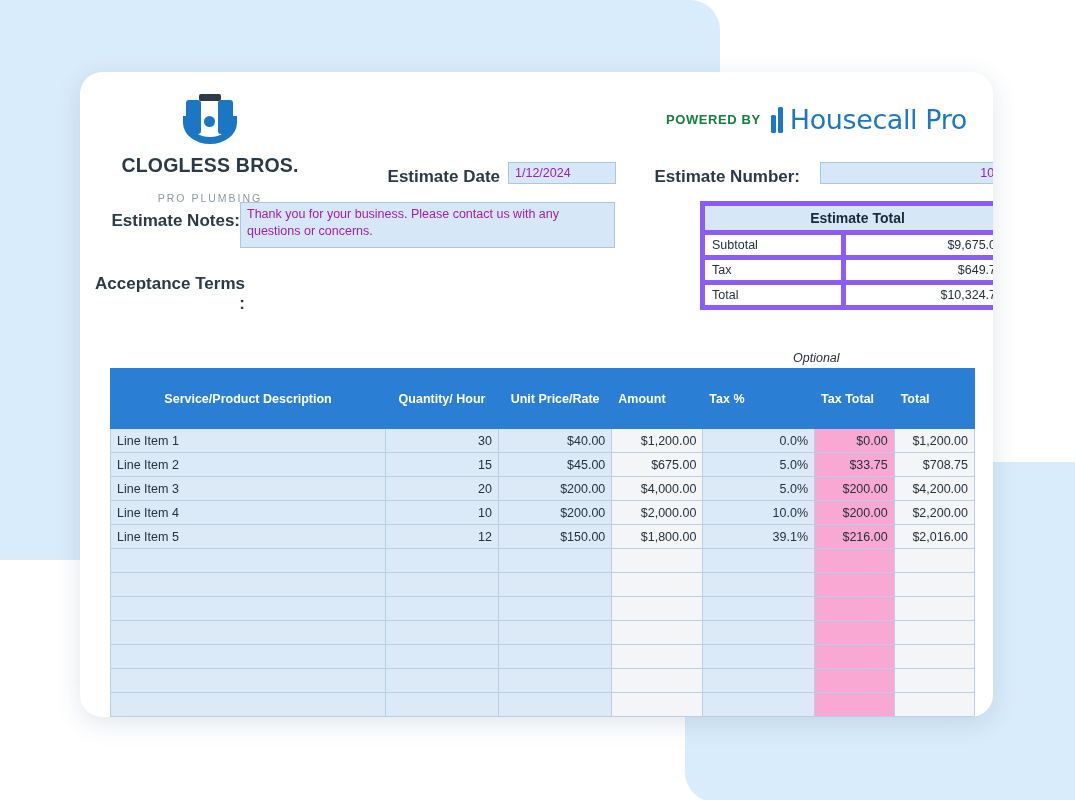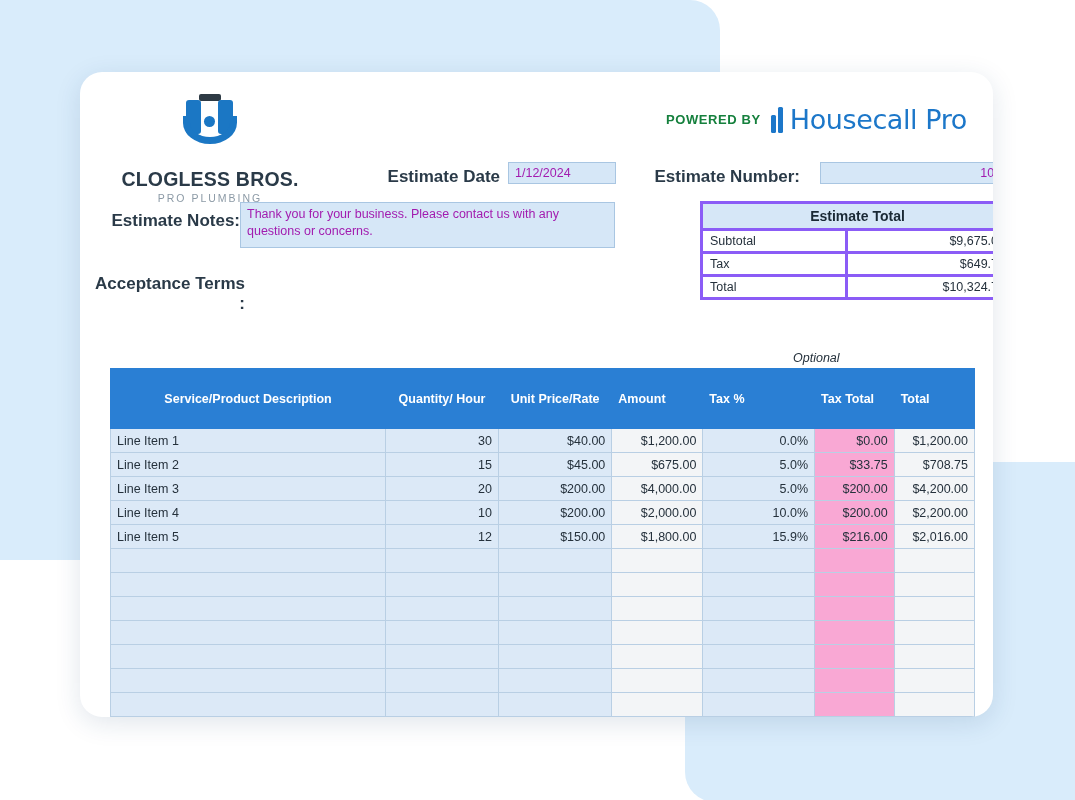--- a/index.html
+++ b/index.html
@@ -103,27 +103,27 @@
     width: 22px;
     height: 7px;
     background: #2e3a45;
     border-radius: 2px;
   }
   #logo-name {
     font-size: 19.5px;
     font-weight: bold;
     color: #2a3a48;
     letter-spacing: 0.2px;
-    margin-top: 18px;
+    margin-top: 4px;
   }
   #logo-sub {
     font-size: 10.5px;
     color: #8c9aa6;
     letter-spacing: 2px;
-    margin-top: 1px;
+    margin-top: 15px;
   }
 
   
   #powered-block {
     position: absolute;
     right: 26px;
     top: 32px;
     display: flex;
     align-items: center;
     gap: 10px;
@@ -202,21 +202,21 @@
   
   #estimate-total-table {
     position: absolute;
     left: 620px;
     top: 129px;
     width: 315px;
     border-collapse: collapse;
     font-size: 12.5px;
   }
   #estimate-total-table td {
-    border: 3px solid #8b5cf6;
+    border: 5px solid #8b5cf6;
     padding: 3px 7px;
     color: #25313c;
   }
   #estimate-total-table .tot-head {
     background: #d6e7f7;
     font-weight: bold;
     text-align: center;
     font-size: 14px;
     color: #1a2935;
     padding: 4px;
@@ -383,21 +383,21 @@
             <td class="amount">$2,000.00</td>
             <td class="taxpct">10.0%</td>
             <td class="taxtot">$200.00</td>
             <td class="total">$2,200.00</td>
           </tr>
           <tr>
             <td class="desc">Line Item 5</td>
             <td class="qty">12</td>
             <td class="unit">$150.00</td>
             <td class="amount">$1,800.00</td>
-            <td class="taxpct">15.9%</td>
+            <td class="taxpct">39.1%</td>
             <td class="taxtot">$216.00</td>
             <td class="total">$2,016.00</td>
           </tr>
           <tr>
             <td class="desc"></td>
             <td class="qty"></td>
             <td class="unit"></td>
             <td class="amount"></td>
             <td class="taxpct"></td>
             <td class="taxtot"></td>

